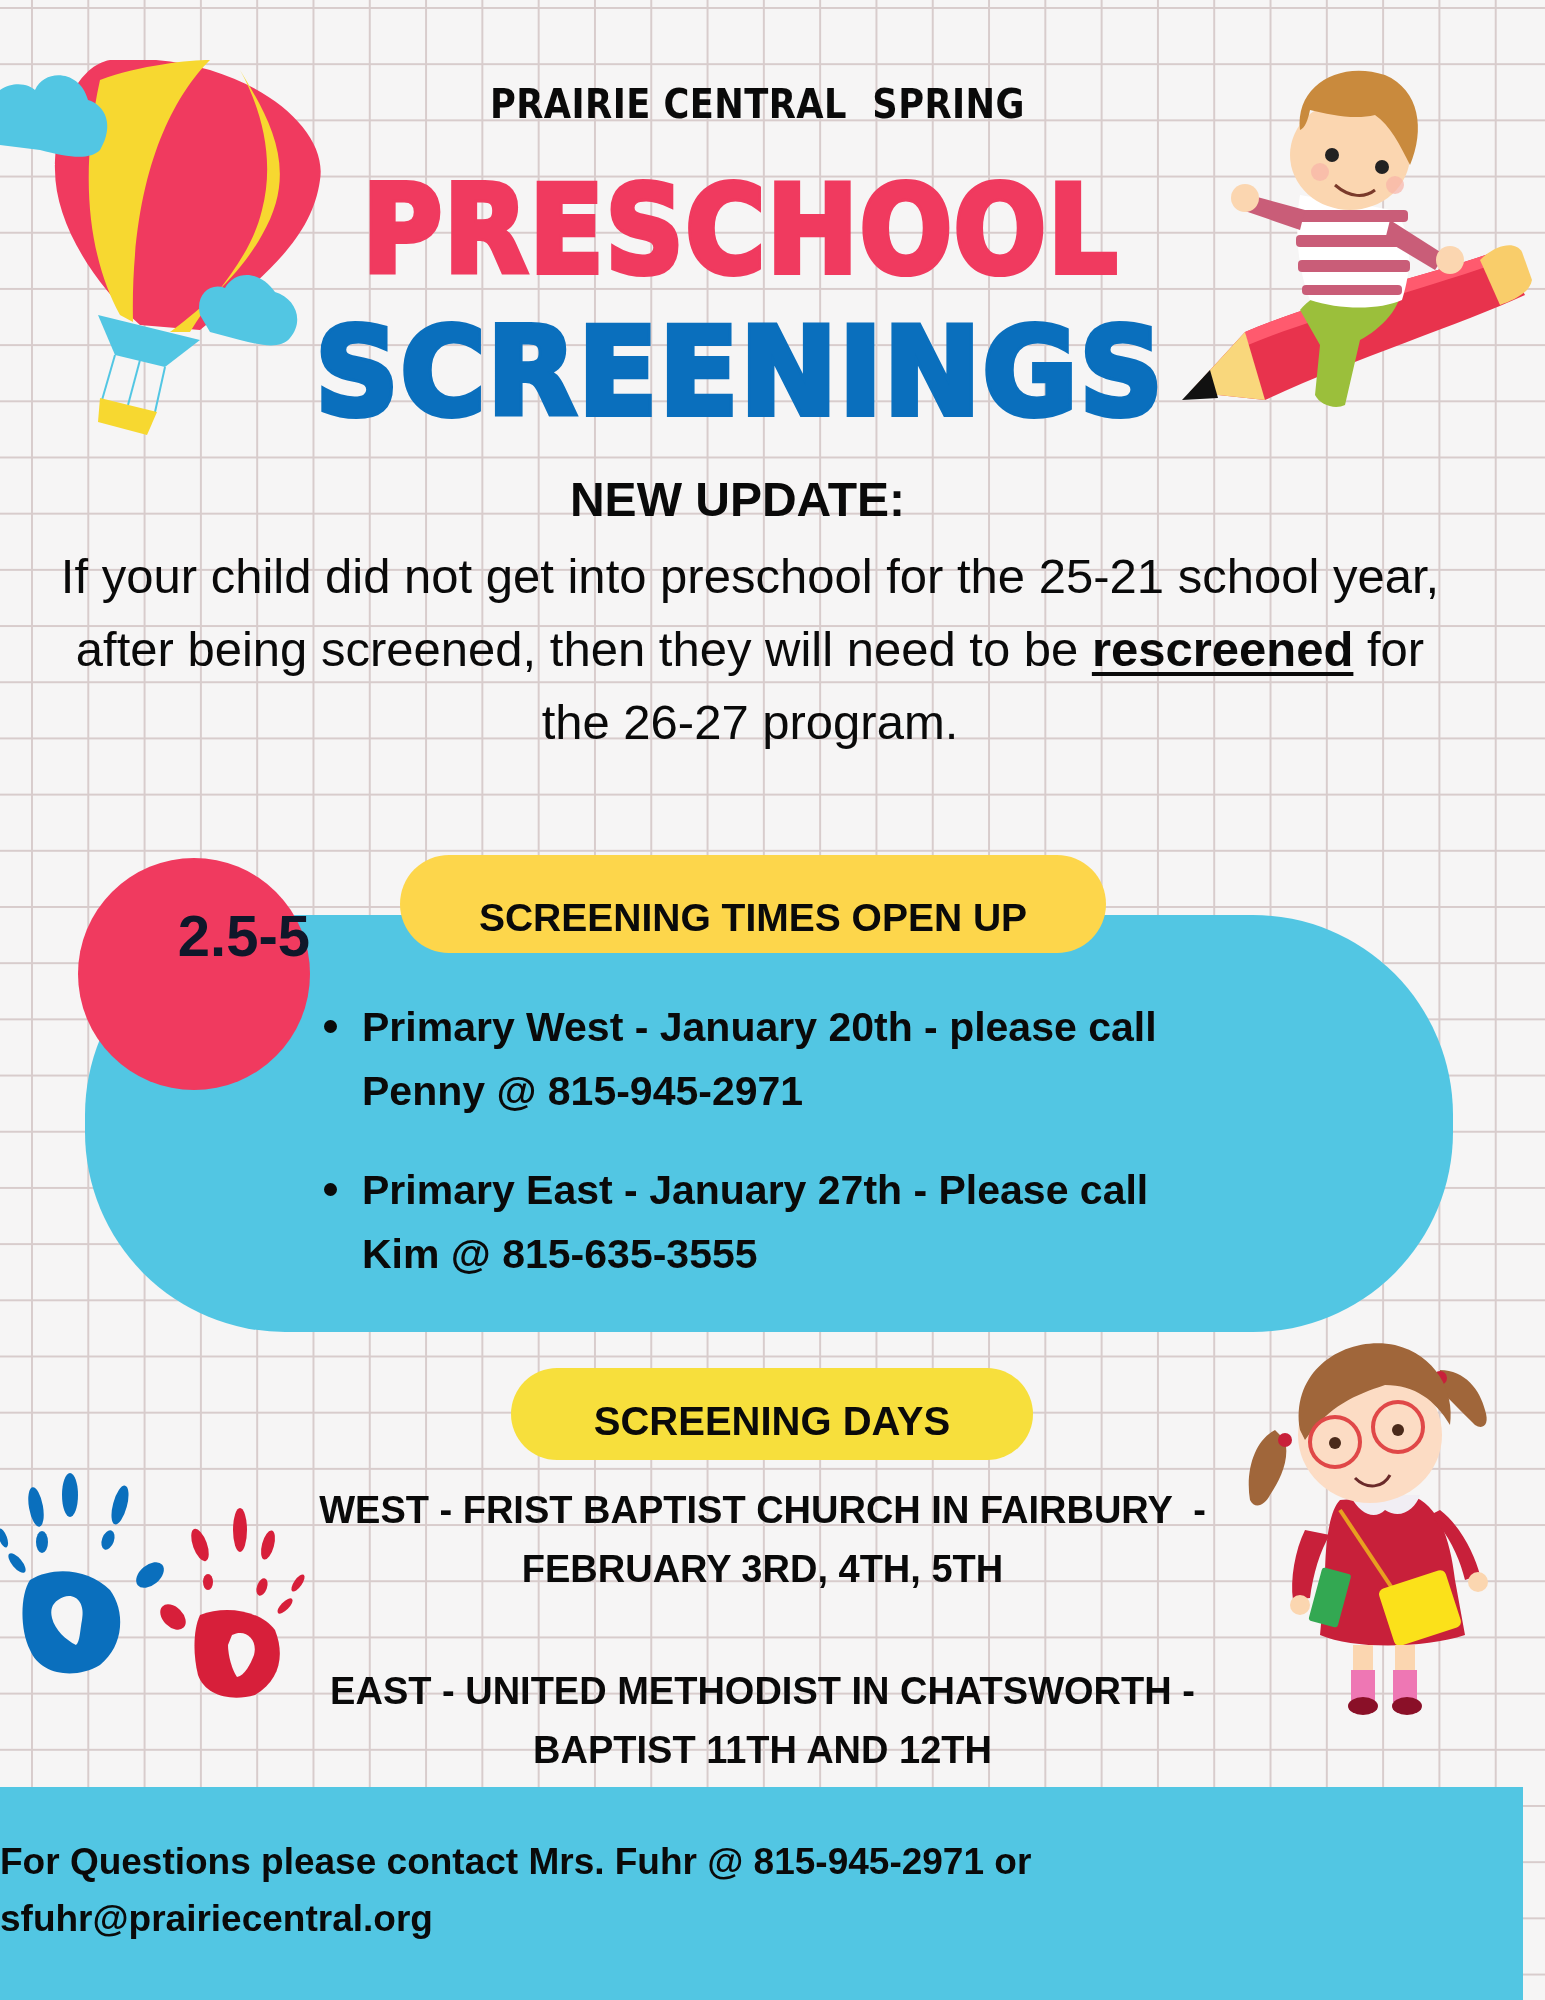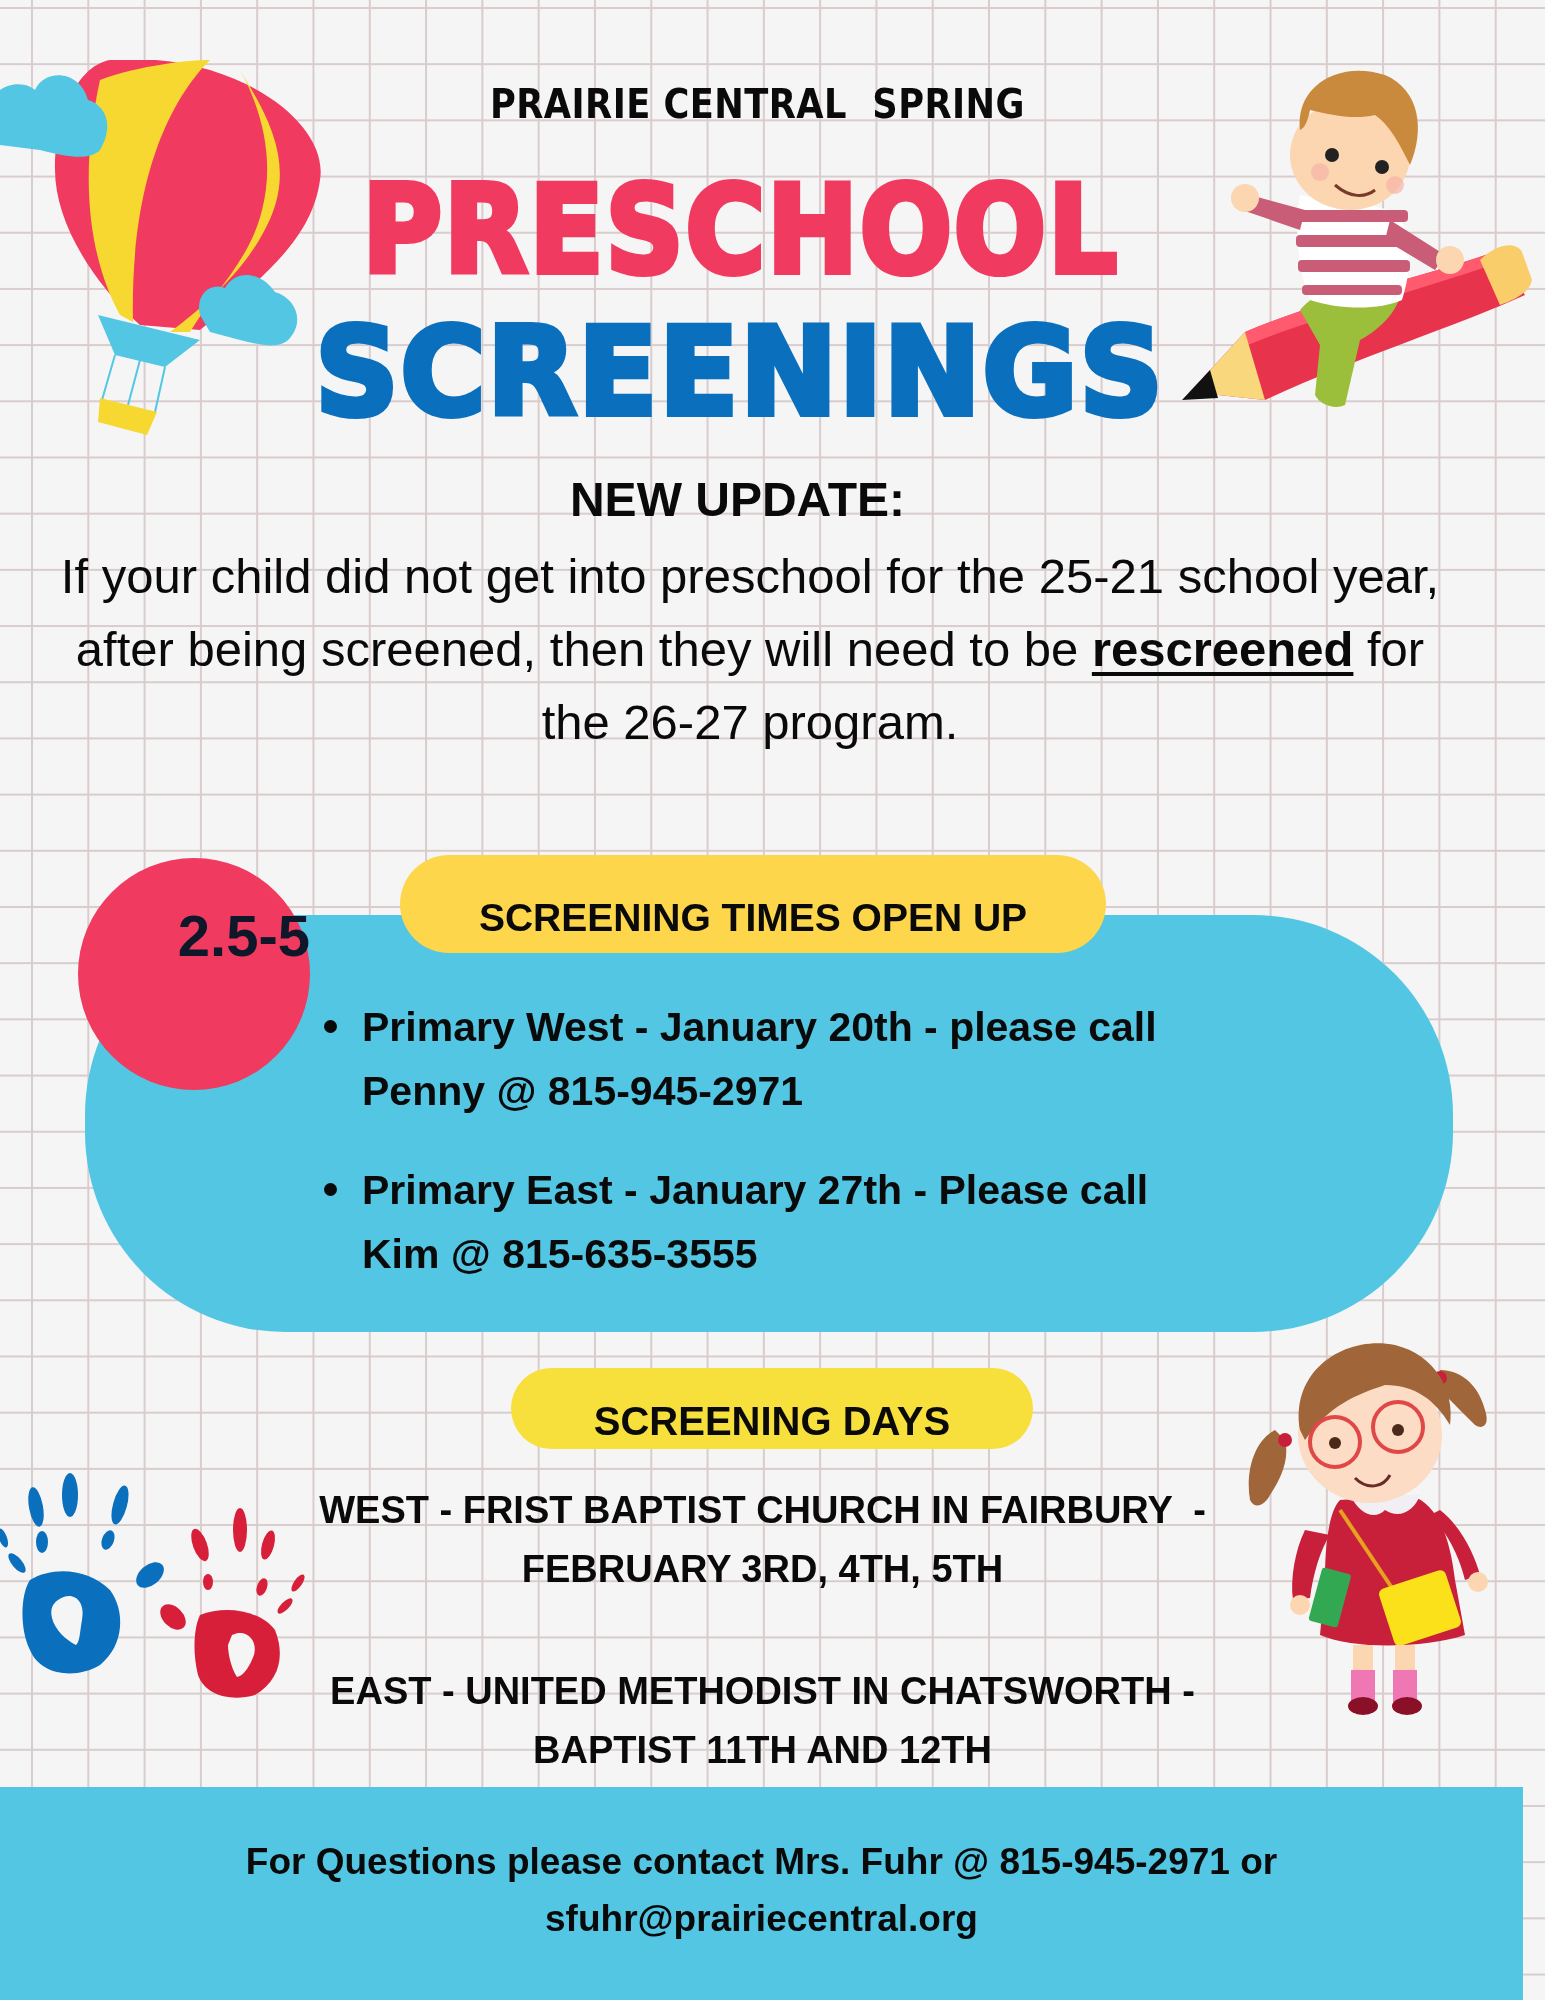--- a/index.html
+++ b/index.html
@@ -51,36 +51,36 @@
     left: 78px; top: 858px; width: 232px; height: 232px; border-radius: 50%;
     background: #f03a5f; color: #0f172a; text-align: right;
   }
   .age-range { position: absolute; left: 0; right: 0; top: 44px; font-size: 58px; font-weight: bold; }
   .age-label { position: absolute; left: 0; right: 0; top: 122px; font-size: 29px; font-weight: bold; line-height: 32px; }
 
   .pill {
     background: #fdd64b; border-radius: 70px; text-align: center; font-weight: bold;
   }
   .pill-times { left: 400px; top: 855px; width: 706px; height: 98px; font-size: 39px; line-height: 125px; }
-  .pill-days { left: 511px; top: 1368px; width: 522px; height: 81px; font-size: 40px; line-height: 106px; background: #f7df3c; }
+  .pill-days { left: 511px; top: 1368px; width: 522px; height: 92px; font-size: 40px; line-height: 106px; background: #f7df3c; }
 
   .bullets { left: 318px; top: 995px; width: 1000px; list-style: none; margin: 0; padding: 0; }
   .bullets li { position: relative; padding-left: 44px; font-size: 41px; font-weight: bold; line-height: 64px; margin-bottom: 35px; }
   .bullets li .dot { position: absolute; left: 6px; top: 25px; width: 13px; height: 13px; border-radius: 50%; background: #0a0a0a; }
 
   
   .days { left: 0; width: 1525px; font-size: 38px; font-weight: bold; line-height: 59px; }
   .days-west { top: 1481px; }
   .days-east { top: 1662px; }
 
   
   .footer {
     left: 0; top: 1787px; width: 1523px; height: 213px; background: #52c6e3;
   }
-  .footer-text { position: absolute; left: 0; right: 0; top: 46px; font-size: 37px; font-weight: bold; line-height: 57px; text-align: center; }
+  .footer-text { position: absolute; left: 0; right: 0; top: 46px; font-size: 37px; font-weight: bold; line-height: 57px; text-align: left; }
 
   svg { display: block; }
 </style>
 </head>
 <body>
 
 <div class="abs" style="left:0;top:60px;">
   <svg width="330" height="380" viewBox="0 0 330 380">
 
     <path d="M110,0 C230,-10 330,60 320,120 C312,180 260,220 200,270 L140,265 C90,220 55,160 55,110 C55,50 80,5 110,0 Z" fill="#f03a5f"></path>

